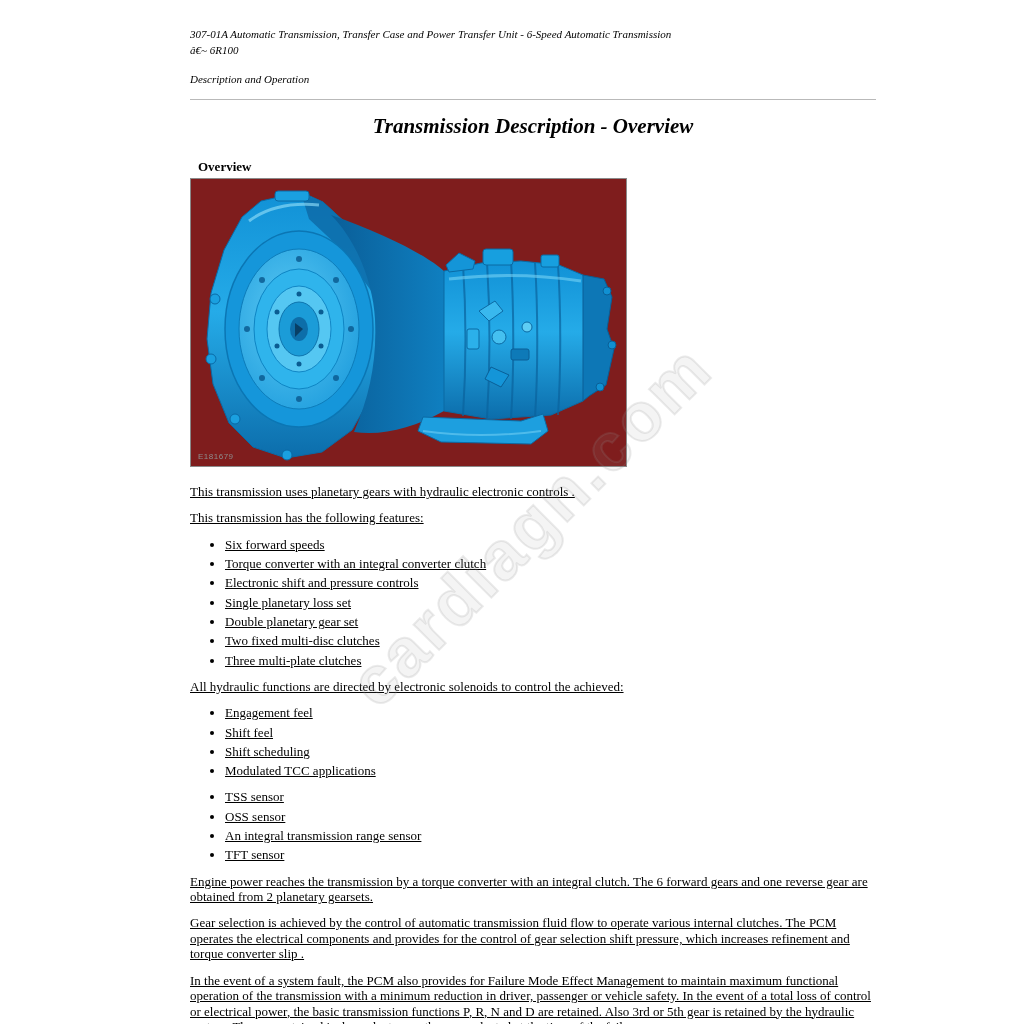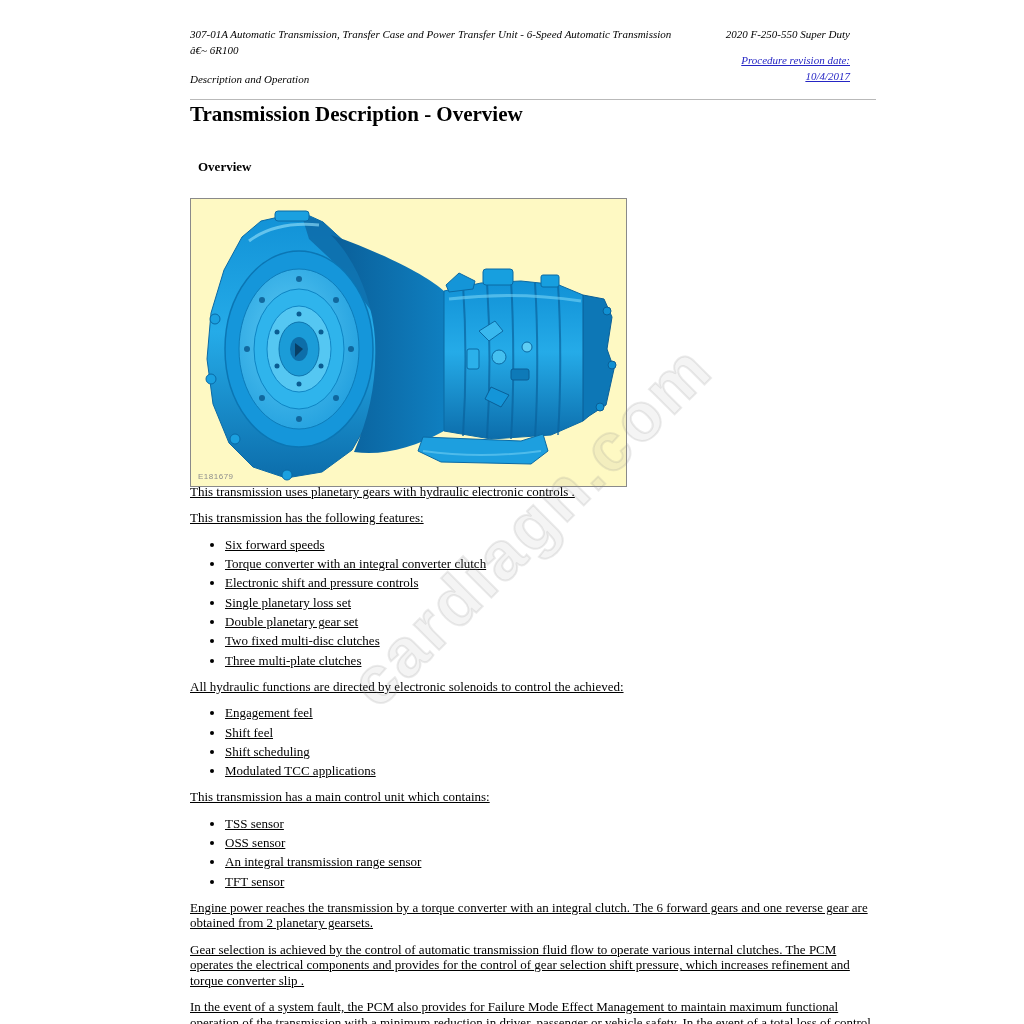--- a/index.html
+++ b/index.html
@@ -17,29 +17,29 @@
   .header-left { width: 482px; }
   .doc-type { margin-top: 13px; }
   .header-right { text-align: right; padding-right: 26px; flex: 1; }
   .revision-link { display: inline-block; margin-top: 10px; color: #2525c4; text-decoration: underline; cursor: pointer; }
   .revision-link div { text-align: right; }
 
   .header-rule { position: absolute; left: 190px; top: 99px; width: 686px; border-top: 1px solid #b9b9b9; }
 
   
   .doc-title {
-    position: absolute; left: 190px; top: 102px; width: 686px;
-    text-align: left; font-weight: bold; font-size: 21px;
+    position: absolute; left: 190px; top: 114px; width: 686px;
+    text-align: center; font-weight: bold; font-size: 21px; font-style: italic;
   }
   .section-heading { position: absolute; left: 198px; top: 159px; font-weight: bold; font-size: 13px; }
 
   
   .figure-box {
-    position: absolute; left: 190px; top: 198px; width: 437px; height: 289px;
-    border: 1px solid #8a8a8a; background: #fef9c3;
+    position: absolute; left: 190px; top: 178px; width: 437px; height: 289px;
+    border: 1px solid #8a8a8a; background: #7f1d1d;
   }
   .figure-box svg { position: absolute; left: 0; top: 0; }
   .figure-label {
     position: absolute; left: 7px; bottom: 5px;
     font-family: "Liberation Sans", "DejaVu Sans", sans-serif;
     font-size: 8px; color: #8d8d8d; letter-spacing: .5px;
   }
 
   
   .watermark {
@@ -67,27 +67,20 @@
 </style>
 </head>
 <body>
 
 <div class="page">
 
   <div class="header">
     <div class="header-left">
       <div>307-01A Automatic Transmission, Transfer Case and Power Transfer Unit - 6-Speed Automatic Transmission â€~ 6R100</div>
       <div class="doc-type">Description and Operation</div>
-    </div>
-    <div class="header-right">
-      <div>2020 F-250-550 Super Duty</div>
-      <span class="revision-link">
-        <div>Procedure revision date:</div>
-        <div>10/4/2017</div>
-      </span>
     </div>
   </div>
   <div class="header-rule"></div>
 
   <div class="doc-title">Transmission Description - Overview</div>
   <div class="section-heading">Overview</div>
 
   <div class="figure-box">
     <svg viewBox="0 0 436 288" width="436" height="288" xmlns="http://www.w3.org/2000/svg">
       <defs>
@@ -197,21 +190,20 @@
 
     <p>All hydraulic functions are directed by electronic solenoids to control the achieved:</p>
 
     <ul>
         <li>Engagement feel</li>
         <li>Shift feel</li>
         <li>Shift scheduling</li>
         <li>Modulated TCC applications</li>
       </ul>
 
-    <p>This transmission has a main control unit which contains:</p>
 
     <ul>
         <li>TSS sensor</li>
         <li>OSS sensor</li>
         <li>An integral transmission range sensor</li>
         <li>TFT sensor</li>
       </ul>
 
     <div class="closing">
         <p>Engine power reaches the transmission by a torque converter with an integral clutch. The 6 forward gears and one reverse gear are obtained from 2 planetary gearsets.</p>

